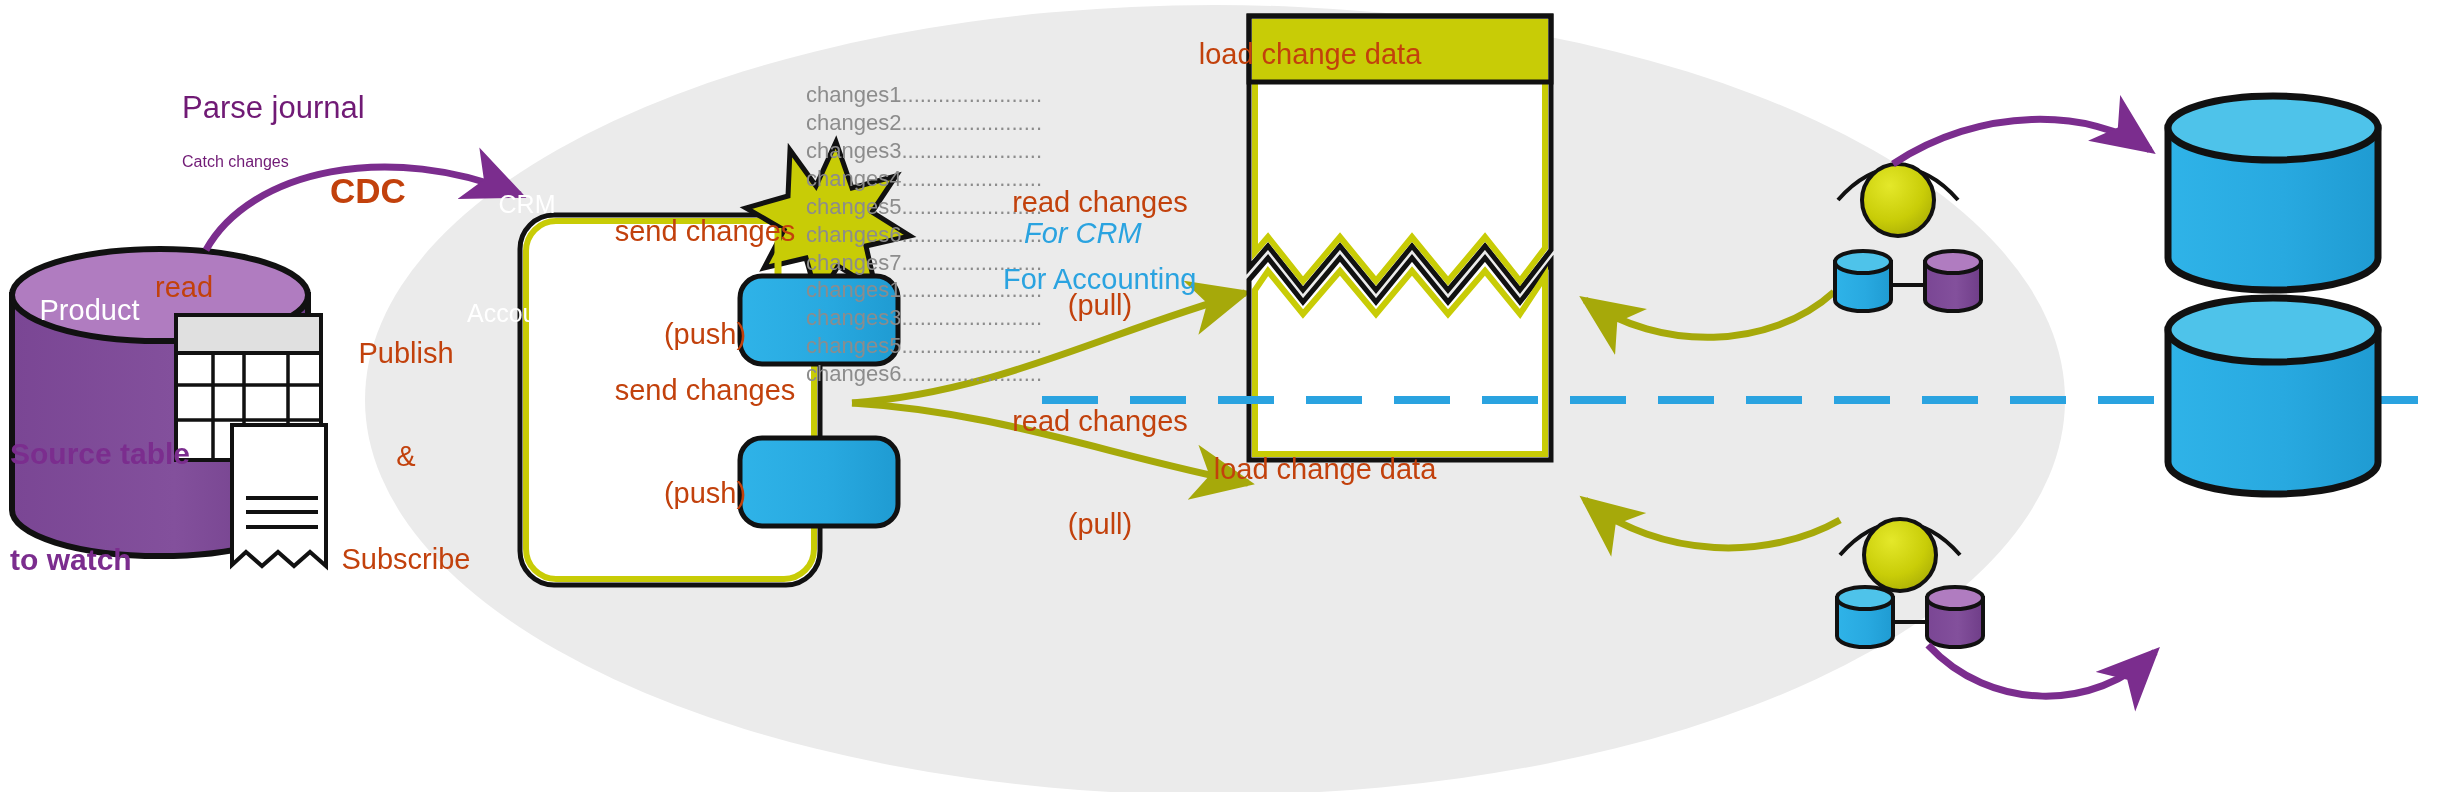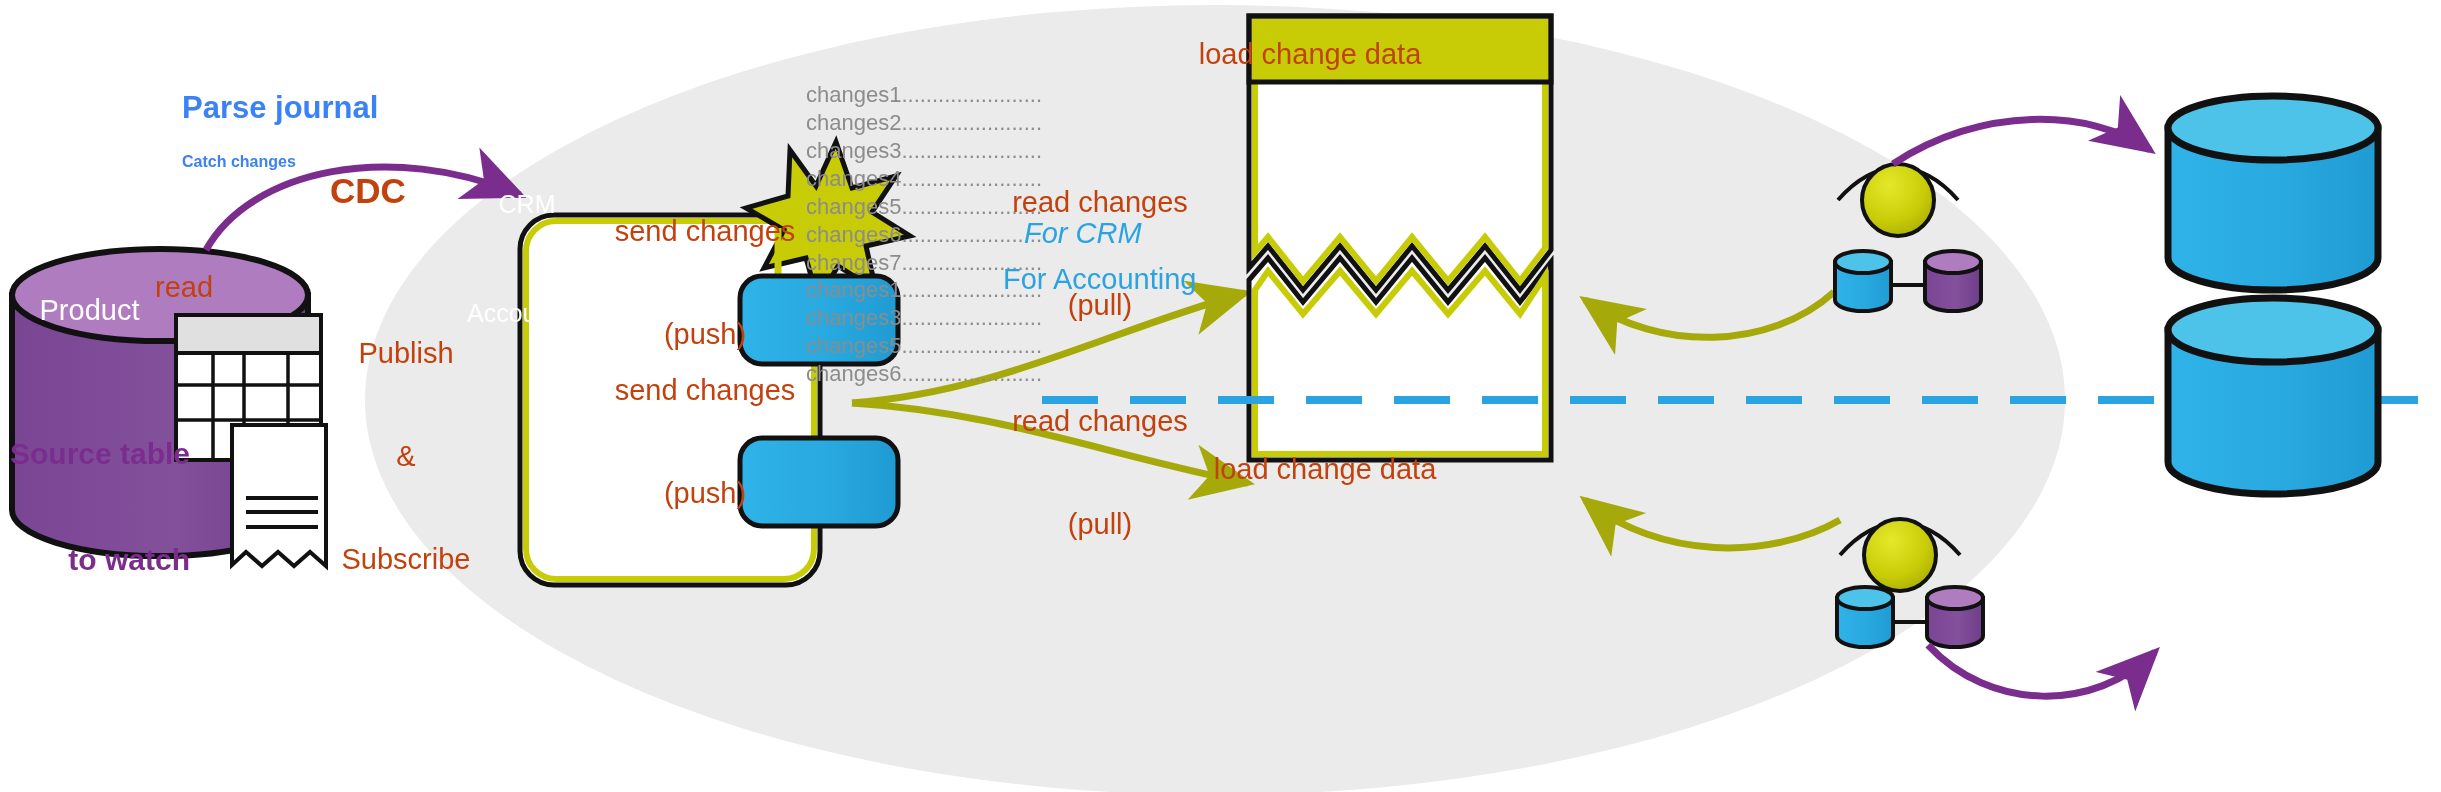--- a/index.html
+++ b/index.html
@@ -20,28 +20,28 @@
     left: 0; top: 0;
     width: 2441px;
     height: 792px;
   }
   .txt {
     position: absolute;
     color: #c2410c;
     white-space: pre;
     line-height: 1.18;
   }
-  .t-center { text-align: right; }
+  .t-center { text-align: left; }
 
   
   .purple-bold {
     color: #7b2d8e;
     font-weight: bold;
   }
-  .purple-plain { color: #3b82f6; font-weight: bold; }
+  .purple-plain { color: #701a75; }
 
   .lbl-parse       { left: 182px;  top: 90px;  font-size: 31px; }
   .lbl-catch       { left: 182px;  top: 153px; font-size: 16px; text-align: right; }
   .lbl-source      { left: 10px;   top: 365px; font-size: 30px; width: 180px; }
 
   .lbl-product     { left: 12px;  top: 293px; font-size: 29px; width: 155px;
                      color:#ffffff; text-align:center; }
   .lbl-logs        { left: 155px; top: 270px; font-size: 29px; }
 
   

